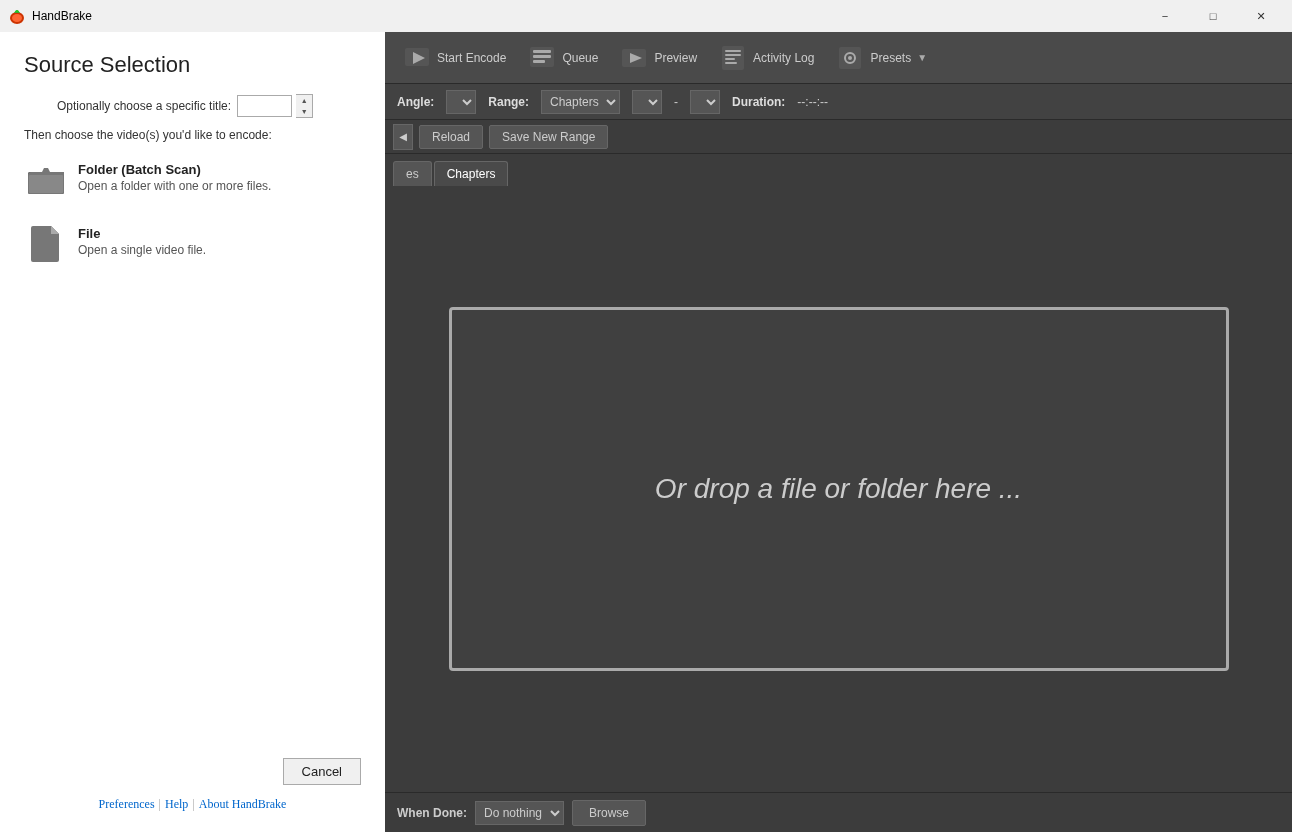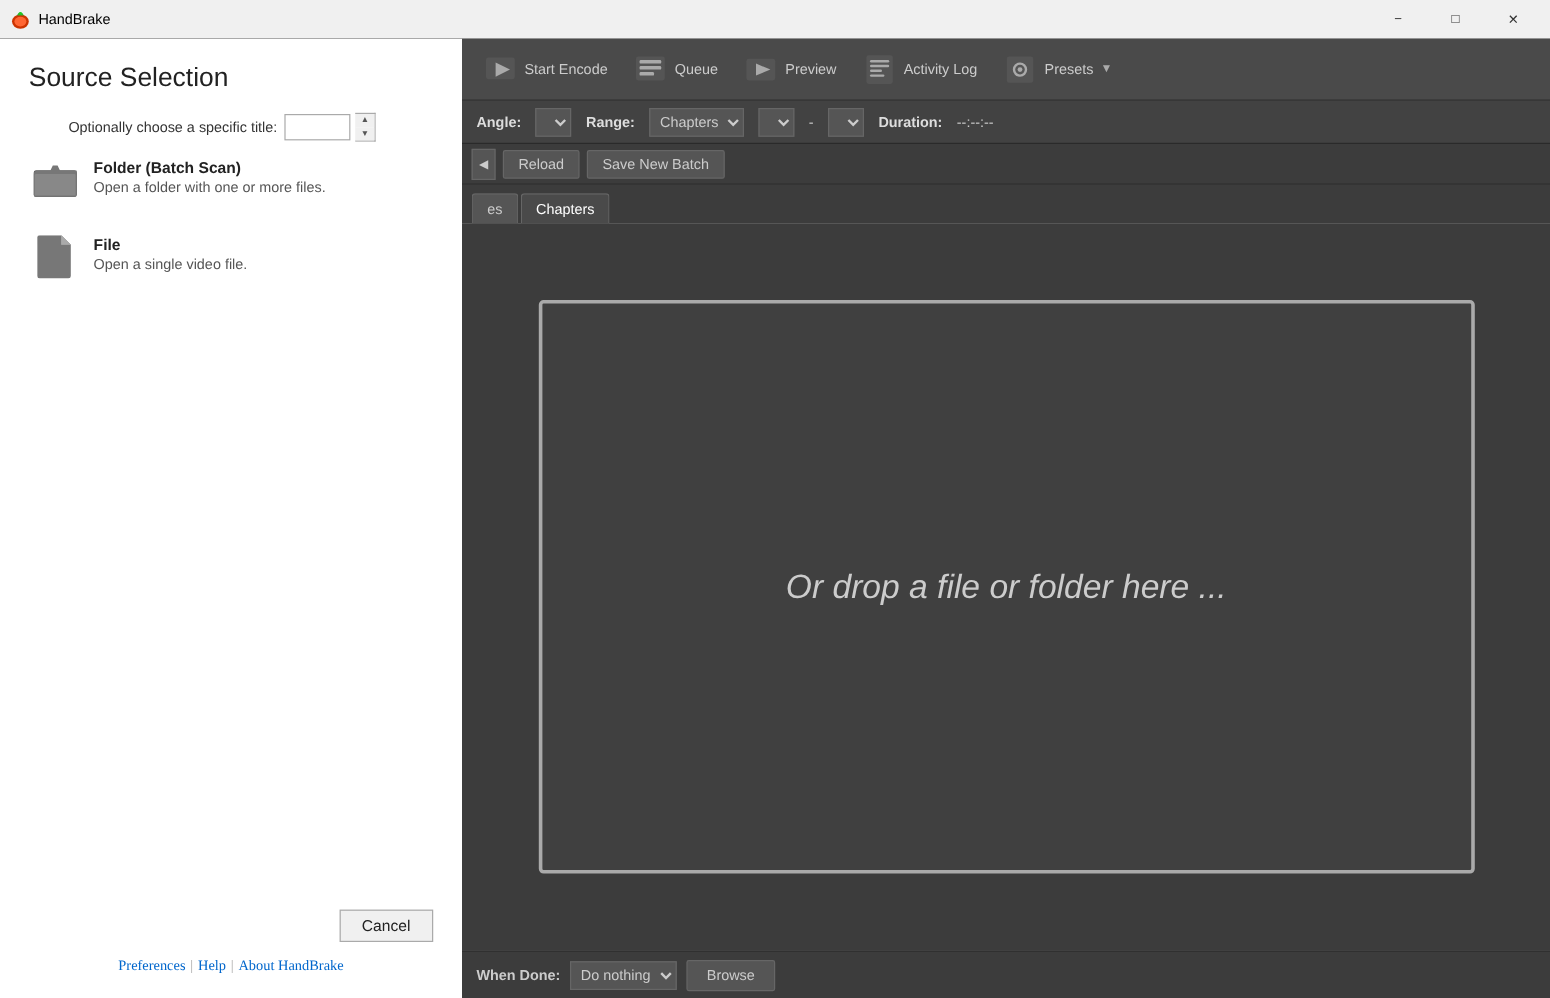--- a/index.html
+++ b/index.html
@@ -309,21 +309,21 @@
       flex: 1;
       display: flex;
       align-items: center;
       justify-content: center;
       padding: 20px;
       background: #3c3c3c;
       overflow: hidden;
     }
     .drop-zone {
       width: 780px;
-      height: 478px;
+      height: 364px;
       border: 3px solid #aaa;
       border-radius: 4px;
       background: #404040;
       display: flex;
       align-items: center;
       justify-content: center;
     }
     .drop-text {
       font-size: 28px;
       color: #ccc;
@@ -408,20 +408,21 @@
       <span>Optionally choose a specific title:</span>
       <div class="title-spinner">
         <input class="spinner-input" type="text" value="" style="">
         <div class="spinner-buttons">
           <button class="spinner-btn">▲</button>
           <button class="spinner-btn">▼</button>
         </div>
       </div>
     </div>
 
+    <div class="source-subtitle">Then choose the video(s) you'd like to encode:</div>
 
     <div class="source-option">
       <div class="source-icon">
         <svg class="folder-icon-svg" viewBox="0 0 36 32">
           <rect x="0" y="8" width="36" height="22" rx="2" fill="#555"></rect>
           <rect x="0" y="8" width="36" height="22" rx="2" fill="#666"></rect>
           <path d="M0,12 Q0,8 4,8 L14,8 L16,4 L20,4 L22,8 L36,8 L36,28 Q36,30 34,30 L2,30 Q0,30 0,28 Z" fill="#777"></path>
           <rect x="1" y="11" width="34" height="18" rx="1" fill="#888"></rect>
         </svg>
       </div>
@@ -534,21 +535,21 @@
       <select class="settings-select">
         <option></option>
       </select>
       <span class="settings-label">Duration:</span>
       <span class="duration-value">--:--:--</span>
     </div>
 
     <div class="action-bar">
       <button class="chevron-btn">◀</button>
       <button class="action-btn">Reload</button>
-      <button class="action-btn">Save New Batch</button>
+      <button class="action-btn">Save New Range</button>
     </div>
 
     <div class="tab-bar">
       <div class="tab">
         <span>es</span>
       </div>
       <div class="tab active">
         <span>Chapters</span>
       </div>
     </div>

